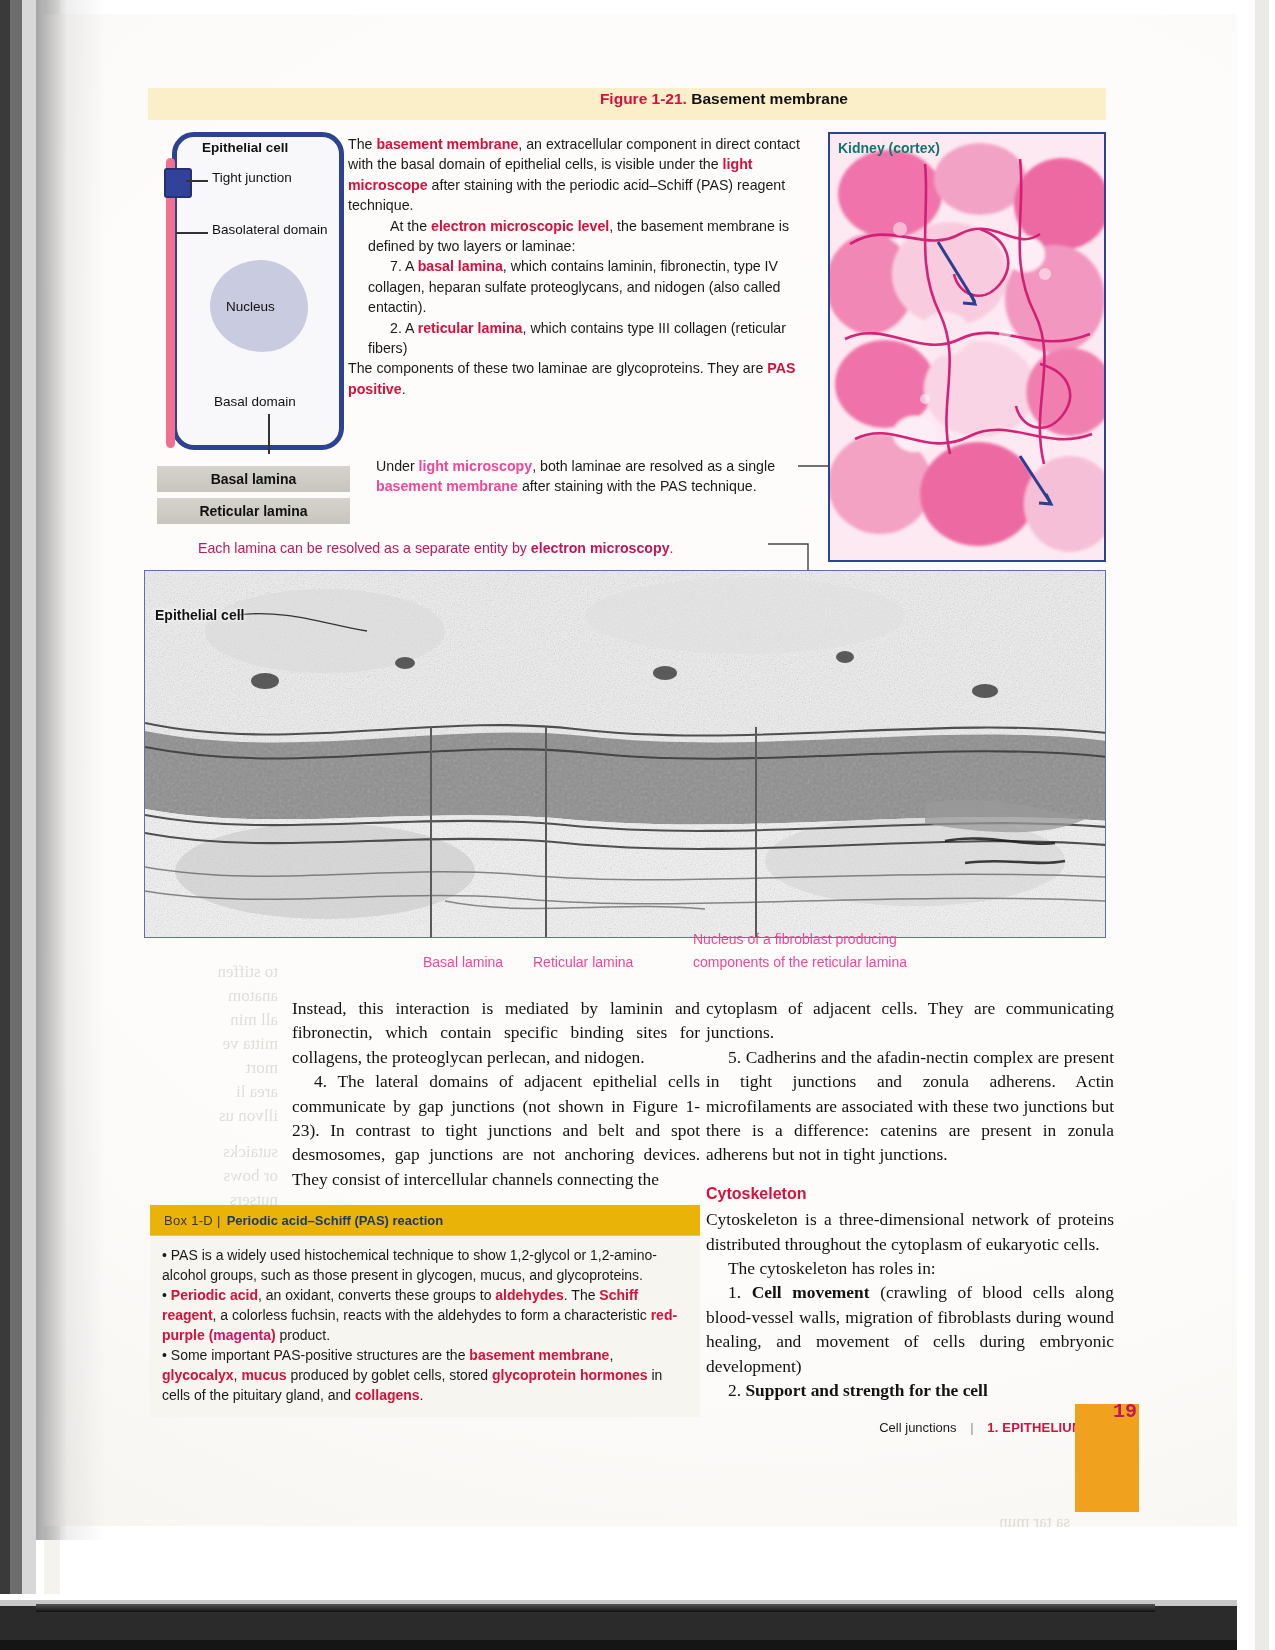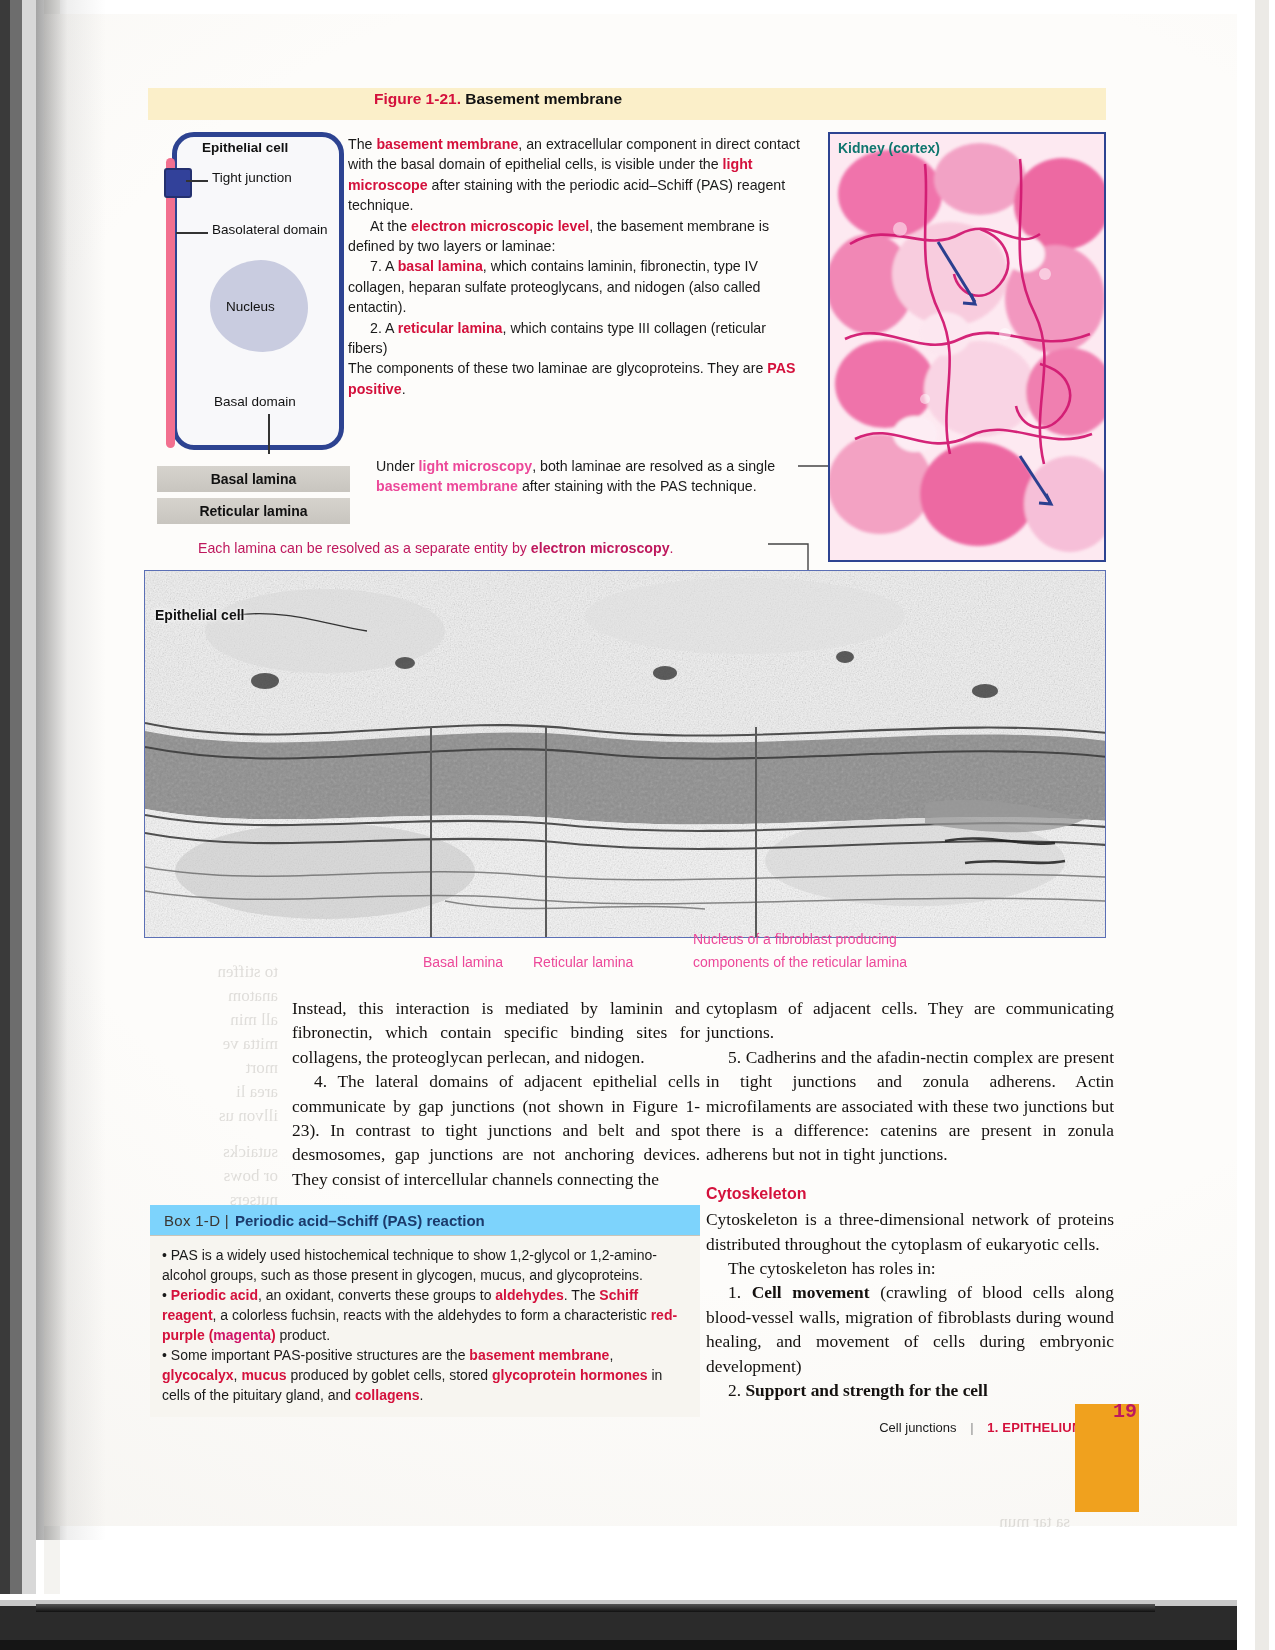--- a/index.html
+++ b/index.html
@@ -44,21 +44,21 @@
     background:linear-gradient(270deg,#ffffff 0 6px,#eceae6 6px 20px,#ffffff 20px 100%);
   }
 
   
   .fig-wrap{position:absolute;left:148px;top:88px;width:958px;height:880px;}
   .fig-title-bar{
     position:absolute;left:0;top:0;width:958px;height:32px;
     background:#fbefc9;
   }
   .fig-title{
-    position:absolute;left:0;top:2px;width:700px;text-align:center;
+    position:absolute;left:0;top:2px;width:700px;text-align:right;
     font-family:"Liberation Sans",sans-serif;font-size:15.5px;font-weight:bold;color:#111;
   }
   .fig-title .fignum{color:#d4113c;}
 
   
   .cell-diagram{position:absolute;left:10px;top:44px;width:192px;height:330px;}
   .cell-box{
     position:absolute;left:14px;top:0;width:172px;height:318px;
     border:5px solid #2d4391;border-radius:22px;
     background:#f8f8fa;
@@ -85,21 +85,21 @@
     font-family:"Liberation Sans",sans-serif;font-size:14px;font-weight:bold;color:#111;
     display:flex;align-items:center;justify-content:center;
   }
 
   
   .fig-text{
     position:absolute;left:200px;top:46px;width:460px;
     font-family:"Liberation Sans",sans-serif;font-size:14.2px;line-height:20.4px;color:#1a1a1a;
   }
   .red{color:#d4113c;font-weight:bold;}
-  .ind{display:block;text-indent:22px;}
+  .ind{display:block;text-indent:22px;margin-left:20px;}
 
   
   .callout{
     position:absolute;left:228px;top:368px;width:425px;
     font-family:"Liberation Sans",sans-serif;font-size:14.2px;line-height:20.4px;color:#1a1a1a;
   }
   .callout b{color:#ec4899;}
   .each-lamina{
     position:absolute;left:50px;top:452px;width:700px;
     font-family:"Liberation Sans",sans-serif;font-size:14.2px;color:#be185d;
@@ -146,22 +146,22 @@
   .sec-head{
     font-family:"Liberation Sans",sans-serif;font-size:16px;font-weight:bold;
     color:#d4113c;margin:15px 0 1px 0;
   }
 
   
   .box{
     position:absolute;left:150px;top:1205px;width:550px;
   }
   .box-head{
-    background:#7dd3fc;height:30px;display:flex;align-items:center;padding-left:14px;
-    font-family:"Liberation Sans",sans-serif;font-size:15px;color:#3a3632;
+    background:#eab308;height:30px;display:flex;align-items:center;padding-left:14px;
+    font-family:"Liberation Sans",sans-serif;font-size:13px;color:#3a3632;
     border-bottom:1px solid #c9c4b8;
   }
   .box-head .num{letter-spacing:.3px;}
   .box-head .ttl{color:#1b3a6b;font-weight:bold;margin-left:6px;}
   .box-body{
     background:#f7f5f0;padding:9px 12px 12px 12px;
     font-family:"Liberation Sans",sans-serif;font-size:14px;line-height:20px;color:#1a1a1a;
   }
   .box-body .bullet{display:block;margin-bottom:0px;}
   .mag{color:#cf1466;font-weight:bold;}

